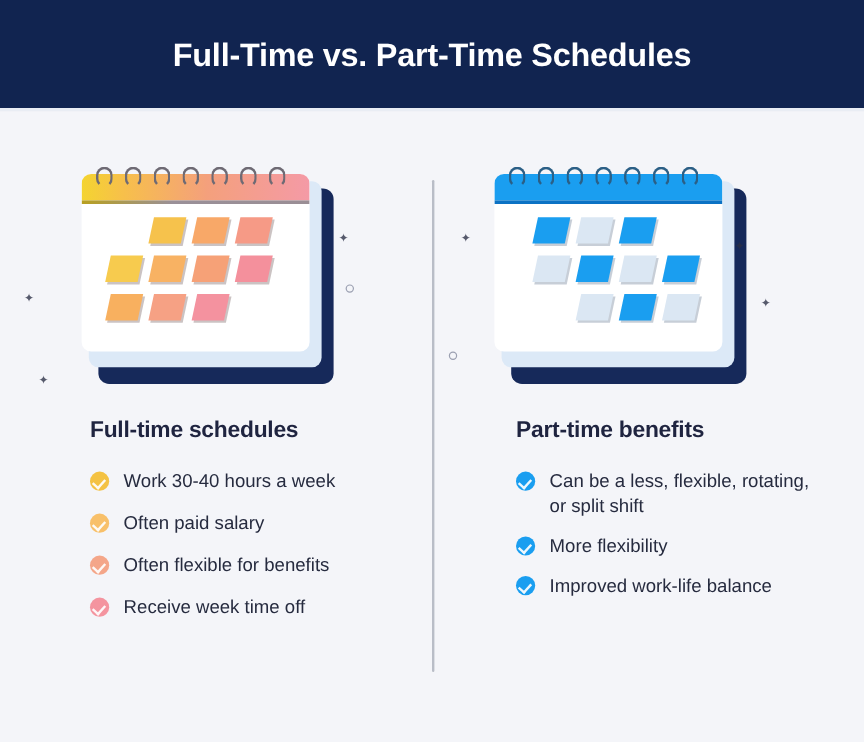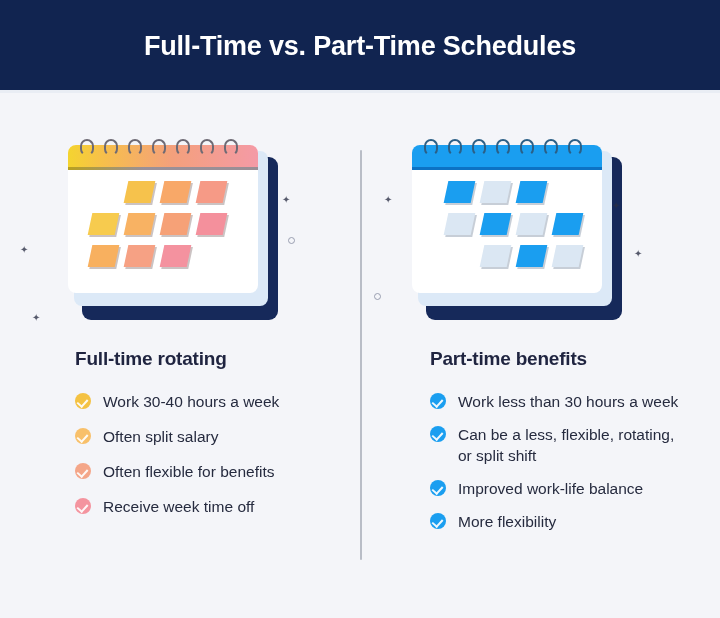--- a/index.html
+++ b/index.html
@@ -254,30 +254,30 @@
         <div class="ring" style="left:132px;"></div>
         <div class="ring" style="left:156px;"></div>
       </div>
 
       <span class="sparkle" style="left:-48px; top:100px;">✦</span>
       <span class="sparkle" style="left:-36px; top:168px;">✦</span>
       <span class="sparkle" style="left:214px; top:50px;">✦</span>
       <div class="dot-ring" style="left:220px; top:92px;"></div>
     </div>
 
-    <div class="col-heading">Full-time rotating</div>
+    <div class="col-heading">Full-time schedules</div>
 
     <ul class="bullet-list">
       <li class="bullet-item">
         <span class="check-icon" style="background:#f4c243;"></span>
         <span class="bullet-text">Work 30-40 hours a week</span>
       </li>
       <li class="bullet-item">
         <span class="check-icon" style="background:#f8c06a;"></span>
-        <span class="bullet-text">Often split salary</span>
+        <span class="bullet-text">Often paid salary</span>
       </li>
       <li class="bullet-item">
         <span class="check-icon" style="background:#f4a689;"></span>
         <span class="bullet-text">Often flexible for benefits</span>
       </li>
       <li class="bullet-item">
         <span class="check-icon" style="background:#f4949f;"></span>
         <span class="bullet-text">Receive week time off</span>
       </li>
     </ul>
@@ -320,30 +320,26 @@
       <span class="sparkle" style="left:200px; top:56px;">✦</span>
       <span class="sparkle" style="left:222px; top:104px;">✦</span>
       <div class="dot-ring" style="left:-38px; top:148px;"></div>
     </div>
 
     <div class="col-heading">Part-time benefits</div>
 
     <ul class="bullet-list">
       <li class="bullet-item">
         <span class="check-icon" style="background:#1a9ef0;"></span>
-        <span class="bullet-text">Work less than 30 hours a week</span>
+        <span class="bullet-text">Can be a less, flexible, rotating, or split shift</span>
       </li>
       <li class="bullet-item">
         <span class="check-icon" style="background:#1a9ef0;"></span>
-        <span class="bullet-text">Can be a less, flexible, rotating, or split shift</span>
+        <span class="bullet-text">More flexibility</span>
       </li>
       <li class="bullet-item">
         <span class="check-icon" style="background:#1a9ef0;"></span>
         <span class="bullet-text">Improved work-life balance</span>
       </li>
-      <li class="bullet-item">
-        <span class="check-icon" style="background:#1a9ef0;"></span>
-        <span class="bullet-text">More flexibility</span>
-      </li>
     </ul>
   </div>
 
 </div>
 
 </body></html>

